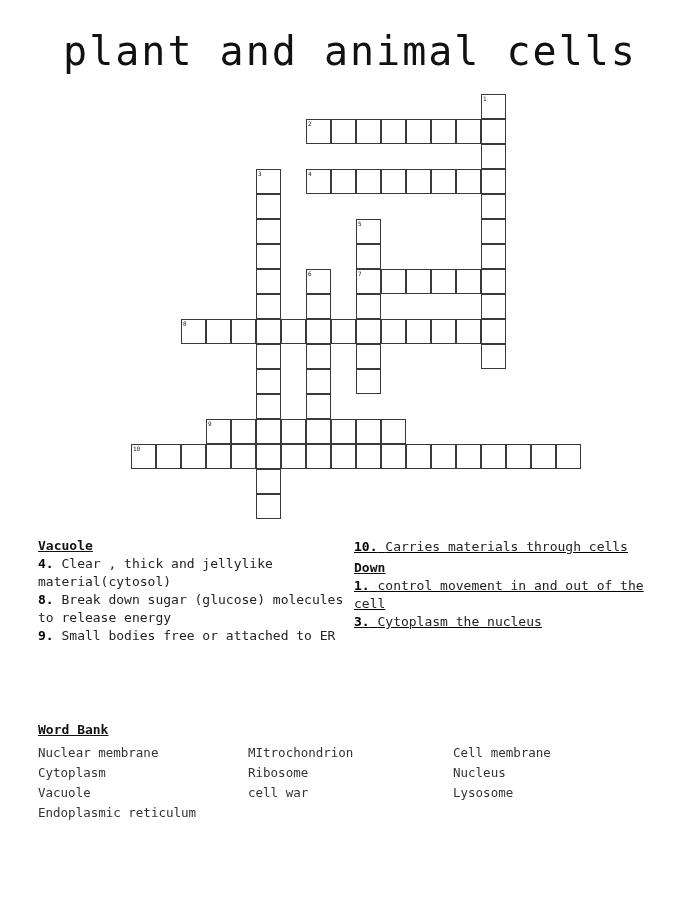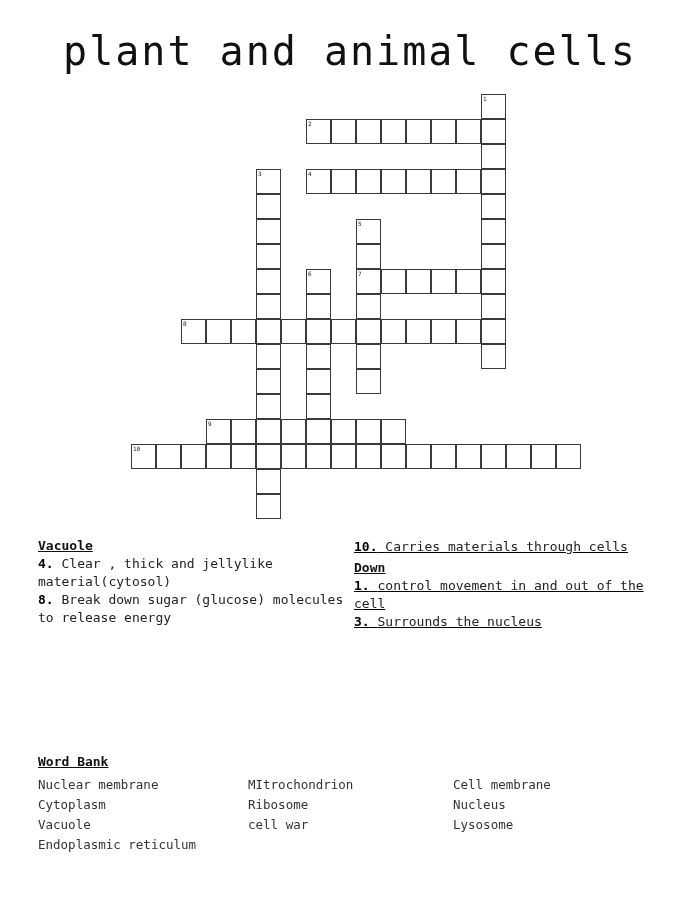--- a/index.html
+++ b/index.html
@@ -95,21 +95,21 @@
     color: #222;
   }
   .clue .n {
     font-weight: bold;
     color: #000;
   }
   
   #wordbank {
     position: absolute;
     left: 38px;
-    top: 754px;
+    top: 722px;
     width: 626px;
   }
   #wordbank .section-head {
     margin-bottom: 6px;
   }
   .wb-row {
     position: relative;
     height: 20px;
     font-size: 12.5px;
     line-height: 20px;
@@ -237,26 +237,27 @@
       <div class="cell" style="left: 556px; top: 356px;"></div>
       <div class="cell" style="left: 256px; top: 381px;"></div>
       <div class="cell" style="left: 256px; top: 406px;"></div>
     </div>
 
   <div id="clues">
     <div class="col-left">
       <div class="section-head">Vacuole</div>
       <div class="clue"><span class="n">4.</span> <span>Clear , thick and jellylike material(cytosol)</span></div>
       <div class="clue"><span class="n">8.</span> <span>Break down sugar (glucose) molecules to release energy</span></div>
+      <div class="clue"><span class="n">9.</span> <span>Small bodies free or attached to ER</span></div>
     </div>
     <div class="col-right">
       <div class="clue"><span class="n">10.</span> <span>Carries materials through cells</span></div>
       <div class="section-head" style="margin-top:4px;">Down</div>
       <div class="clue"><span class="n">1.</span> <span>control movement in and out of the cell</span></div>
-      <div class="clue"><span class="n">3.</span> <span>Surrounds the nucleus</span></div>
+      <div class="clue"><span class="n">3.</span> <span>Cytoplasm the nucleus</span></div>
     </div>
   </div>
 
   <div id="wordbank">
     <div class="section-head">Word Bank</div>
     <div class="wb-row">
       <span class="wb-c1">Nuclear membrane</span>
       <span class="wb-c2">MItrochondrion</span>
       <span class="wb-c3">Cell membrane</span>
     </div>

